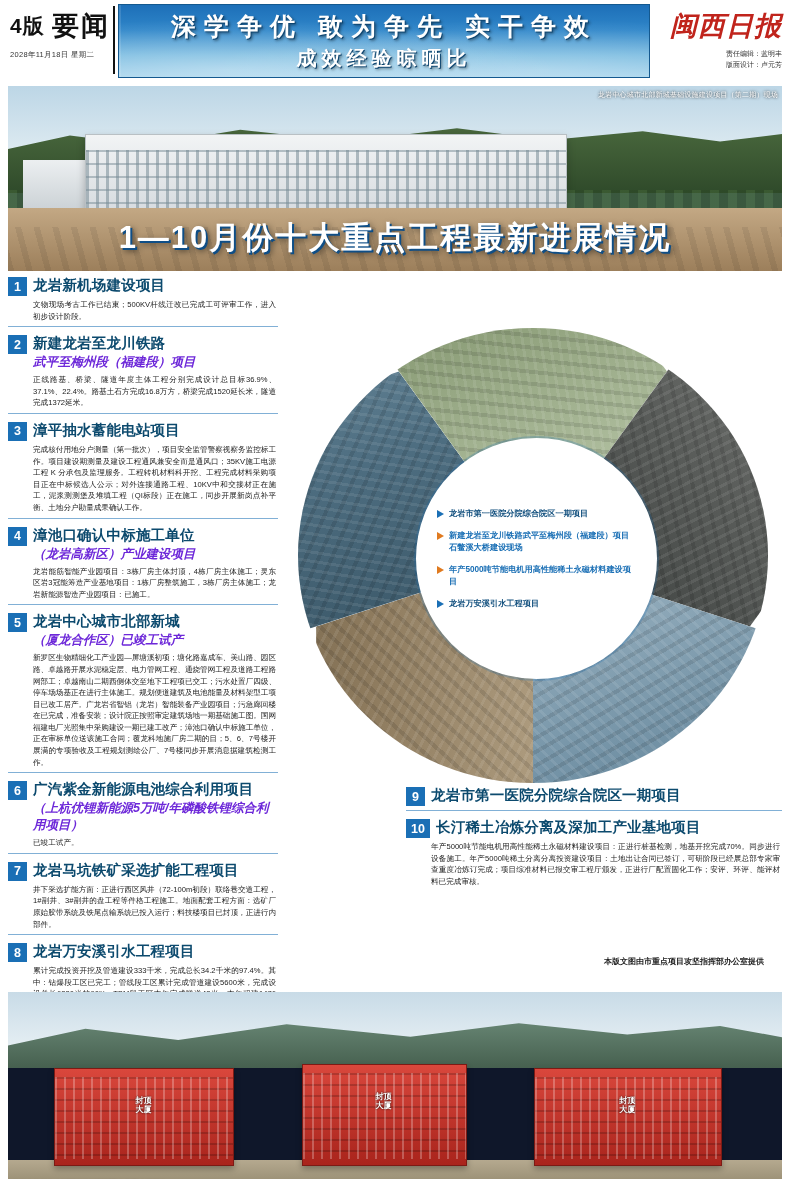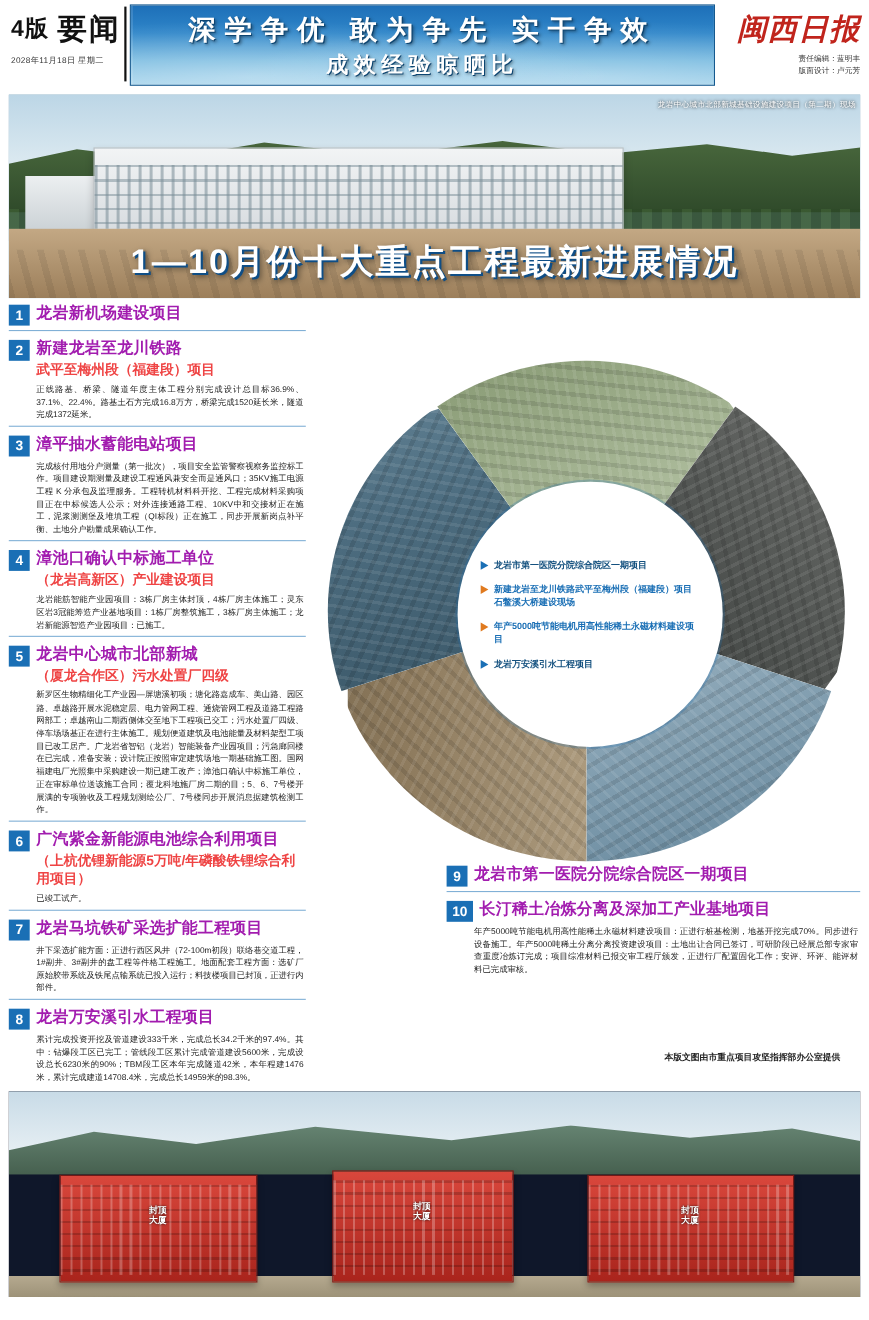--- a/index.html
+++ b/index.html
@@ -42,22 +42,22 @@
   
   .content{position:absolute;left:8px;top:276px;width:774px;height:710px;}
 
   .col-left{position:absolute;left:0;top:0;width:270px;}
   .col-right{position:absolute;left:398px;top:510px;width:376px;}
 
   .item{position:relative;margin-bottom:7px;}
   .item-head{display:flex;align-items:flex-start;}
   .num{flex:0 0 auto;width:19px;height:19px;background:#1a6fb5;color:#fff;font-size:12.5px;font-weight:bold;display:flex;align-items:center;justify-content:center;margin-right:6px;margin-top:1px;}
   .num.wide{width:24px;}
-  .ttl{font-size:14.5px;font-weight:bold;color:#a21caf;line-height:18px;letter-spacing:.2px;}
-  .sub{font-size:12.5px;font-weight:bold;color:#ef4444;line-height:17px;padding-left:25px;}
+  .ttl{font-size:14.5px;font-weight:bold;color:#0c4a6e;line-height:18px;letter-spacing:.2px;}
+  .sub{font-size:12.5px;font-weight:bold;color:#6d28d9;line-height:17px;padding-left:25px;font-style:italic;}
   .body{font-size:7.6px;color:#222;line-height:11.6px;text-align:justify;margin-top:3px;padding-left:25px;padding-right:2px;}
   .rule{height:1px;background:#1a6fb5;margin:4px 0 5px 0;opacity:.55;}
 
   
   .donut{position:absolute;left:290px;top:52px;width:470px;height:455px;}
   .donut-ring{position:absolute;left:0;top:0;width:470px;height:455px;border-radius:50%;overflow:hidden;}
   .seg{position:absolute;left:50%;top:50%;width:50%;height:50%;transform-origin:0 0;overflow:hidden;}
   .seg i{display:block;width:200%;height:200%;transform-origin:0 0;}
   .photo-a{background:linear-gradient(160deg,#9fb6c4,#6f8fa3 40%,#4b6374);}
   .photo-b{background:linear-gradient(200deg,#c9b89b,#8d7a5d 55%,#5e503a);}
@@ -129,20 +129,21 @@
 
   <div class="content">
 
     <div class="col-left">
 
       <div class="item">
         <div class="item-head">
             <div class="num">1</div>
           <div class="ttl">龙岩新机场建设项目</div>
           </div>
+        <div class="body">文物现场考古工作已结束；500KV杆线迁改已完成工可评审工作，进入初步设计阶段。</div>
         <div class="rule"></div>
       </div>
 
       <div class="item">
         <div class="item-head">
             <div class="num">2</div>
           <div class="ttl">新建龙岩至龙川铁路</div>
           </div>
         <div class="sub">武平至梅州段（福建段）项目</div>
         <div class="body">正线路基、桥梁、隧道年度主体工程分别完成设计总目标36.9%、37.1%、22.4%。路基土石方完成16.8万方，桥梁完成1520延长米，隧道完成1372延米。</div>
@@ -166,21 +167,21 @@
         <div class="sub">（龙岩高新区）产业建设项目</div>
         <div class="body">龙岩能筋智能产业园项目：3栋厂房主体封顶，4栋厂房主体施工；灵东区岩3冠能筹造产业基地项目：1栋厂房整筑施工，3栋厂房主体施工；龙岩新能源智造产业园项目：已施工。</div>
         <div class="rule"></div>
       </div>
 
       <div class="item">
         <div class="item-head">
             <div class="num">5</div>
           <div class="ttl">龙岩中心城市北部新城</div>
           </div>
-        <div class="sub">（厦龙合作区）污水处置厂四级</div>
+        <div class="sub">（厦龙合作区）已竣工试产</div>
         <div class="body">新罗区生物精细化工产业园—屏塘溪初项；塘化路嘉成车、美山路、园区路、卓越路开展水泥稳定层、电力管网工程、通烧管网工程及道路工程路网部工；卓越南山二期西侧体交至地下工程项已交工；污水处置厂四级、停车场场基正在进行主体施工。规划便道建筑及电池能量及材料架型工项目已改工居产。广龙岩省智铝（龙岩）智能装备产业园项目；污急廊回楼在已完成，准备安装；设计院正按照审定建筑场地一期基础施工图。国网福建电厂光照集中采购建设一期已建工改产；漳池口确认中标施工单位，正在审标单位送该施工合同；覆龙科地施厂房二期的目；5、6、7号楼开展满的专项验收及工程规划测绘公厂、7号楼同步开展消息据建筑检测工作。</div>
         <div class="rule"></div>
       </div>
 
       <div class="item">
         <div class="item-head">
             <div class="num">6</div>
           <div class="ttl">广汽紫金新能源电池综合利用项目</div>
           </div>
         <div class="sub">（上杭优锂新能源5万吨/年磷酸铁锂综合利用项目）</div>

